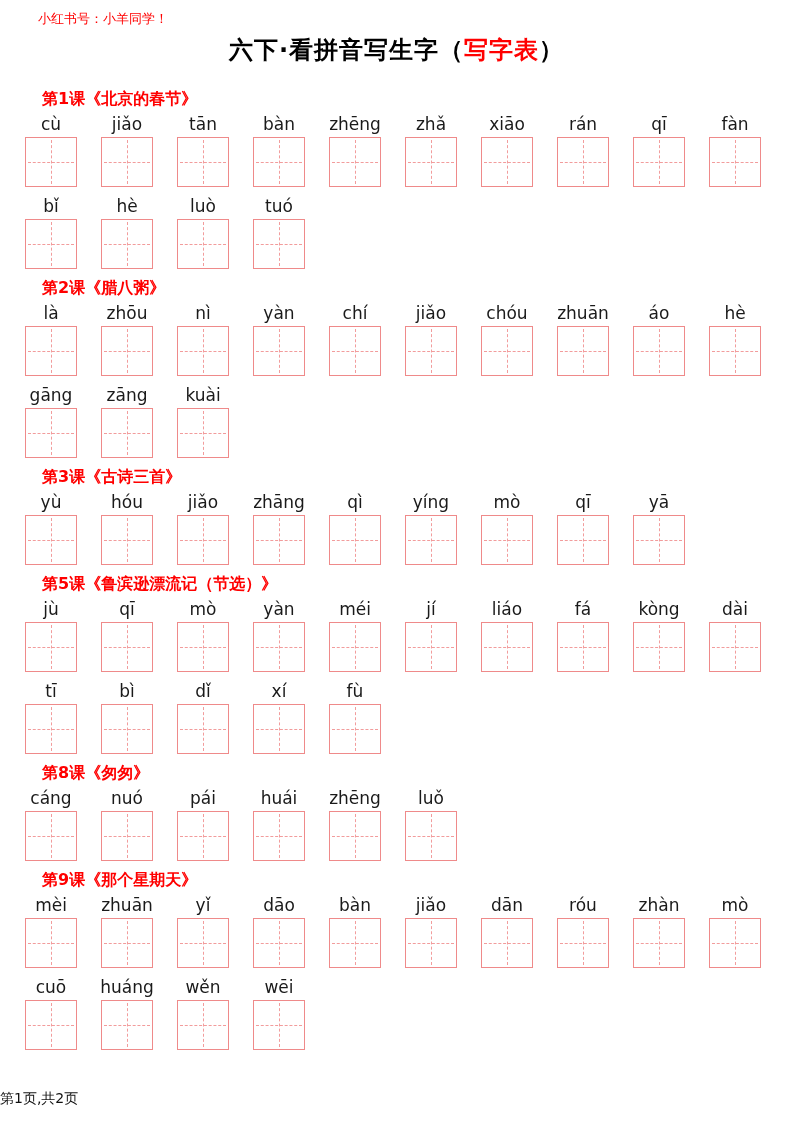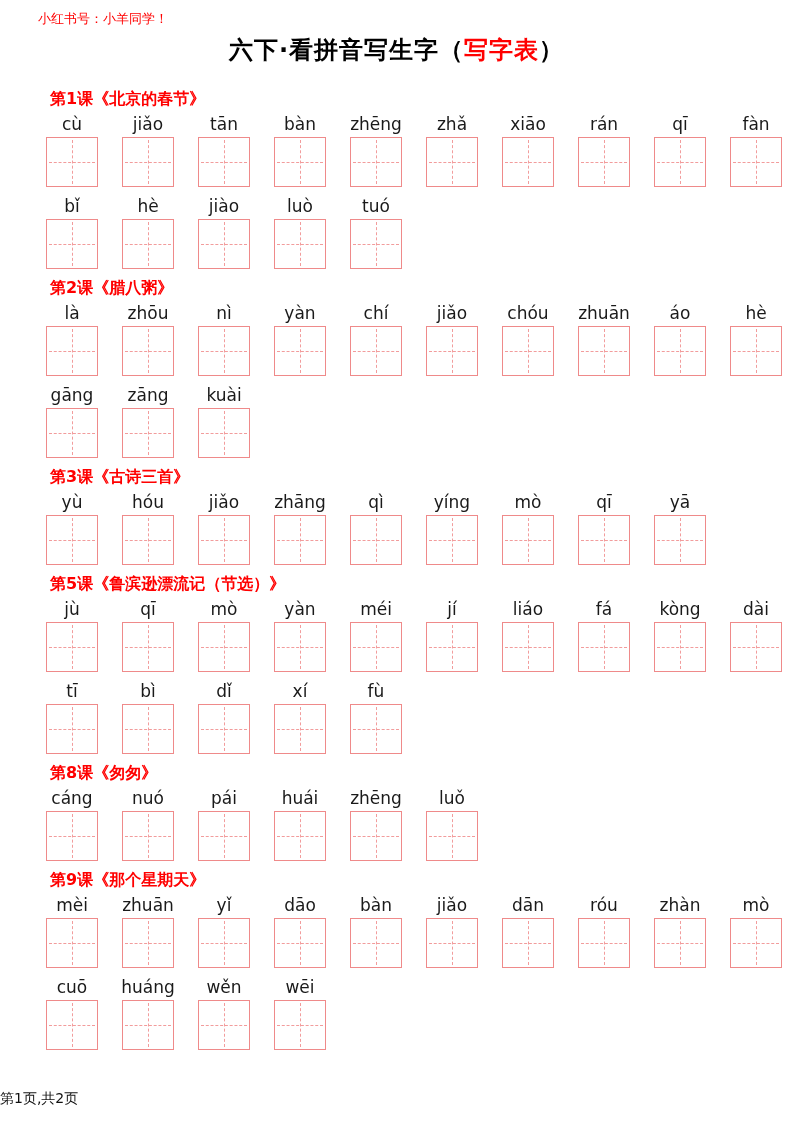--- a/index.html
+++ b/index.html
@@ -26,25 +26,25 @@
     font-size:24px;
     font-weight:bold;
     letter-spacing:1px;
     color:#000;
   }
   .title .red{color:var(--red,#ff0000);font-family:Liberation Mono, monospace;}
   .lesson-header{
     color:var(--red,#ff0000);
     font-size:16px;
     font-weight:600;
-    margin:4px 0 4px 12px;
+    margin:4px 0 4px 4px;
     padding-left:38px;
     line-height:21px;
   }
-  .rows{margin-left:34px;}
+  .rows{padding-left:13px;}
   .row{
     display:flex;
     flex-wrap:nowrap;
     margin-bottom:8px;
   }
   .cell{
     width:76px;
     display:flex;
     flex-direction:column;
     align-items:center;
@@ -182,27 +182,20 @@
   </div>
 
   <div class="cell">
     <div class="pinyin">hè</div>
     <div class="tianzige">
       <span class="vline"></span>
       <span class="hline"></span>
     </div>
   </div>
 
-  <div class="cell">
-    <div class="pinyin">jiào</div>
-    <div class="tianzige">
-      <span class="vline"></span>
-      <span class="hline"></span>
-    </div>
-  </div>
 
   <div class="cell">
     <div class="pinyin">luò</div>
     <div class="tianzige">
       <span class="vline"></span>
       <span class="hline"></span>
     </div>
   </div>
 
   <div class="cell">

